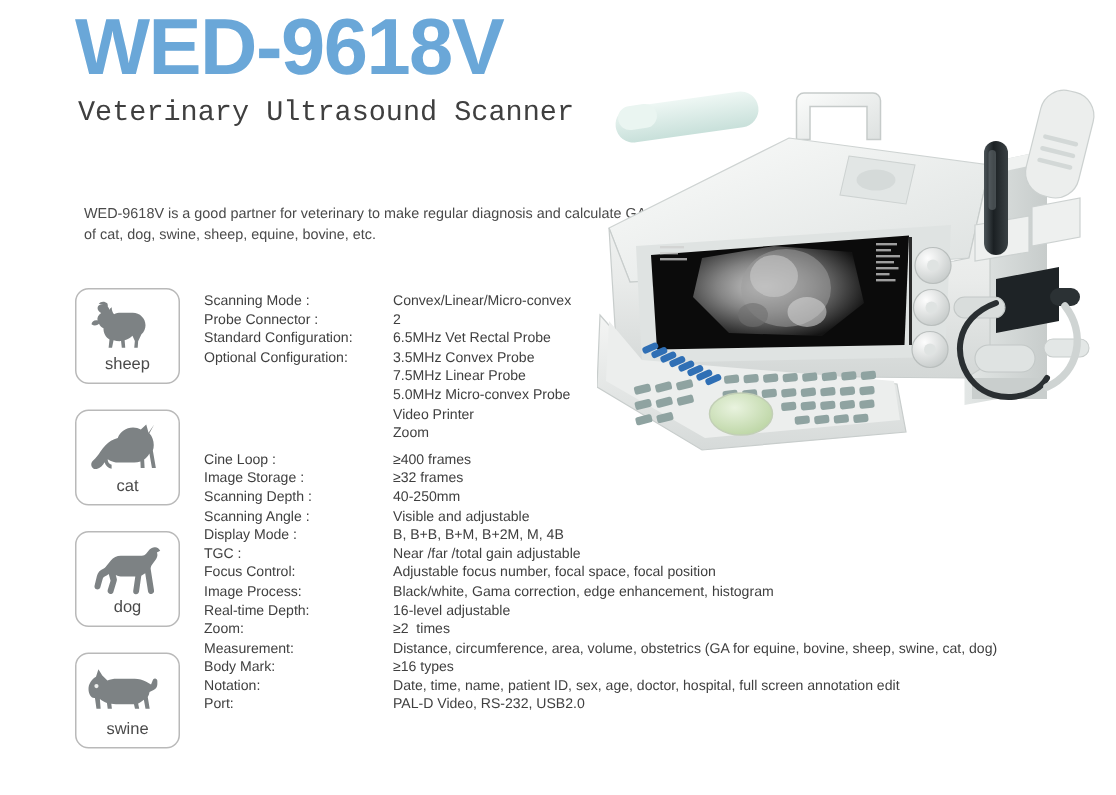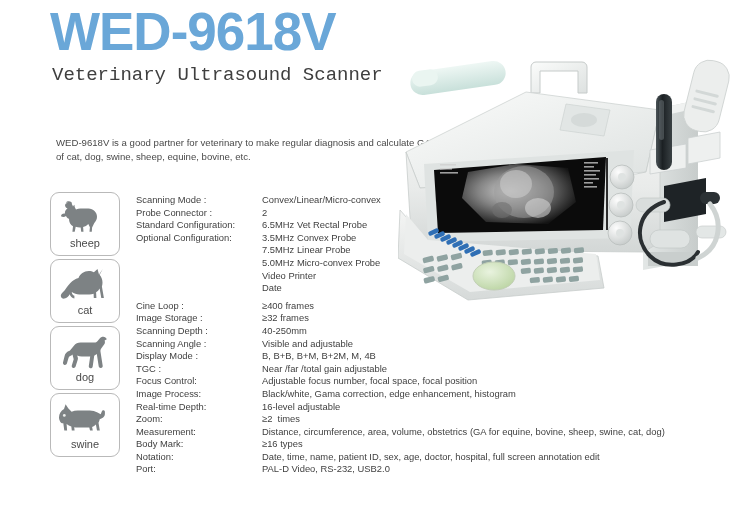--- a/index.html
+++ b/index.html
@@ -53,21 +53,21 @@
     position: absolute;
     left: 50px;
     top: 192px;
     width: 72px;
   }
   .animal-box {
     width: 70px;
     height: 64px;
     border: 1px solid #b9b9b9;
     border-radius: 9px;
-    margin-bottom: 3px;
+    margin-bottom: 17px;
     background: #ffffff;
     position: relative;
     box-sizing: border-box;
   }
   .animal-box .glyph {
     position: absolute;
     left: 0; right: 0;
     top: 6px;
     height: 36px;
     display: flex;
@@ -202,21 +202,21 @@
   <div class="spec-row">
     <span class="spec-label"></span>
     <span class="spec-value">5.0MHz Micro-convex Probe</span>
   </div>
   <div class="spec-row">
     <span class="spec-label"></span>
     <span class="spec-value">Video Printer</span>
   </div>
   <div class="spec-row">
     <span class="spec-label"></span>
-    <span class="spec-value">Date</span>
+    <span class="spec-value">Zoom</span>
   </div>
 
   <div class="spec-gap"></div>
 
   <div class="spec-row">
     <span class="spec-label">Cine Loop&nbsp;:</span>
     <span class="spec-value">≥400 frames</span>
   </div>
   <div class="spec-row">
     <span class="spec-label">Image Storage&nbsp;:</span>

